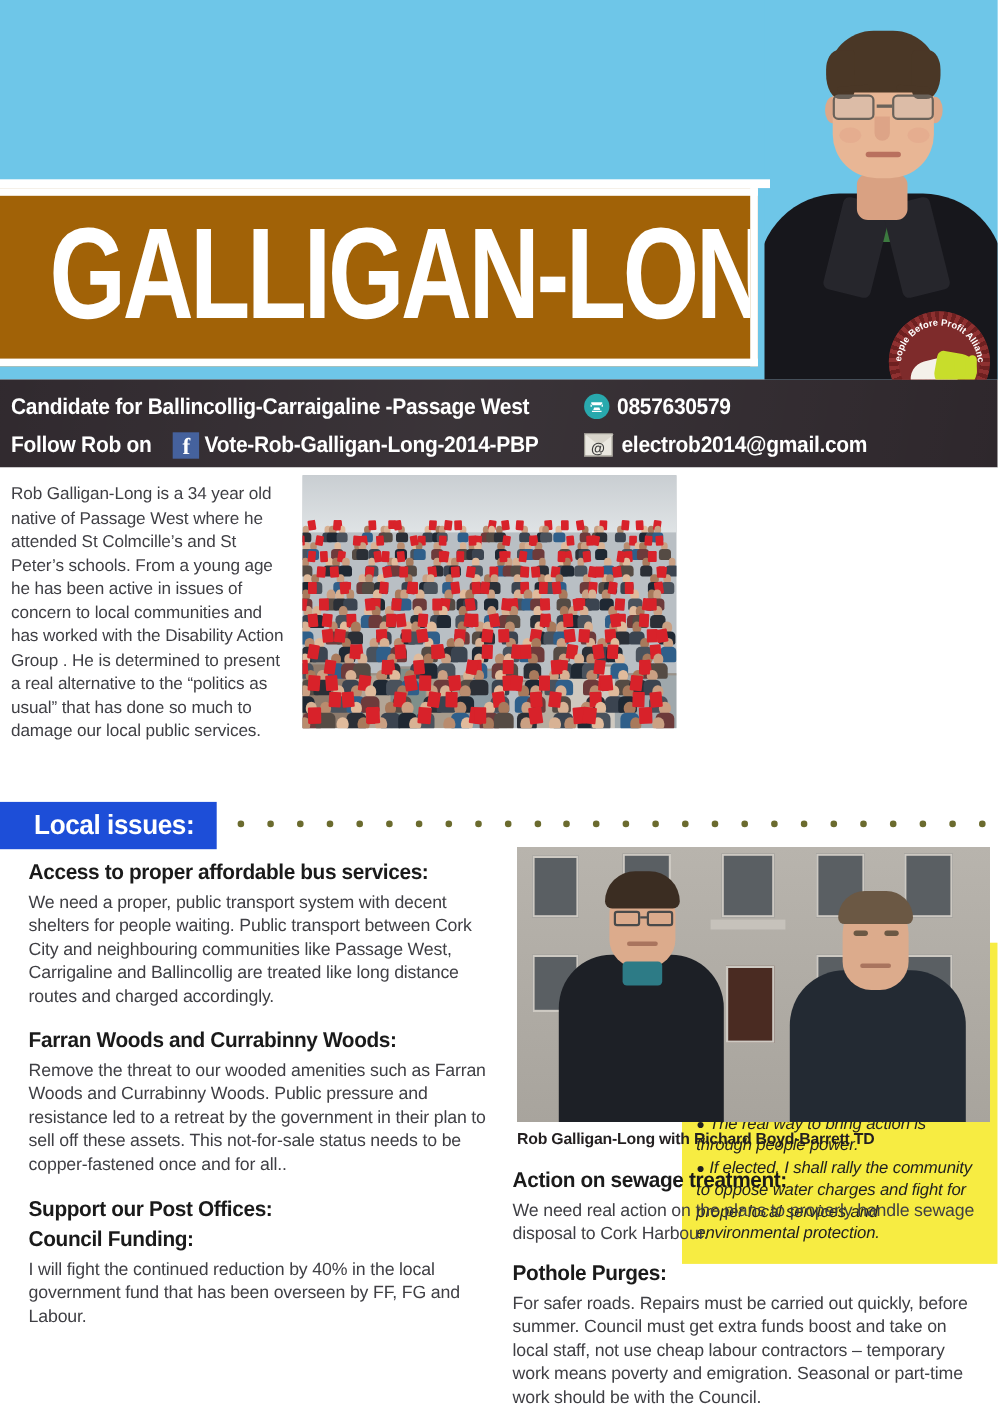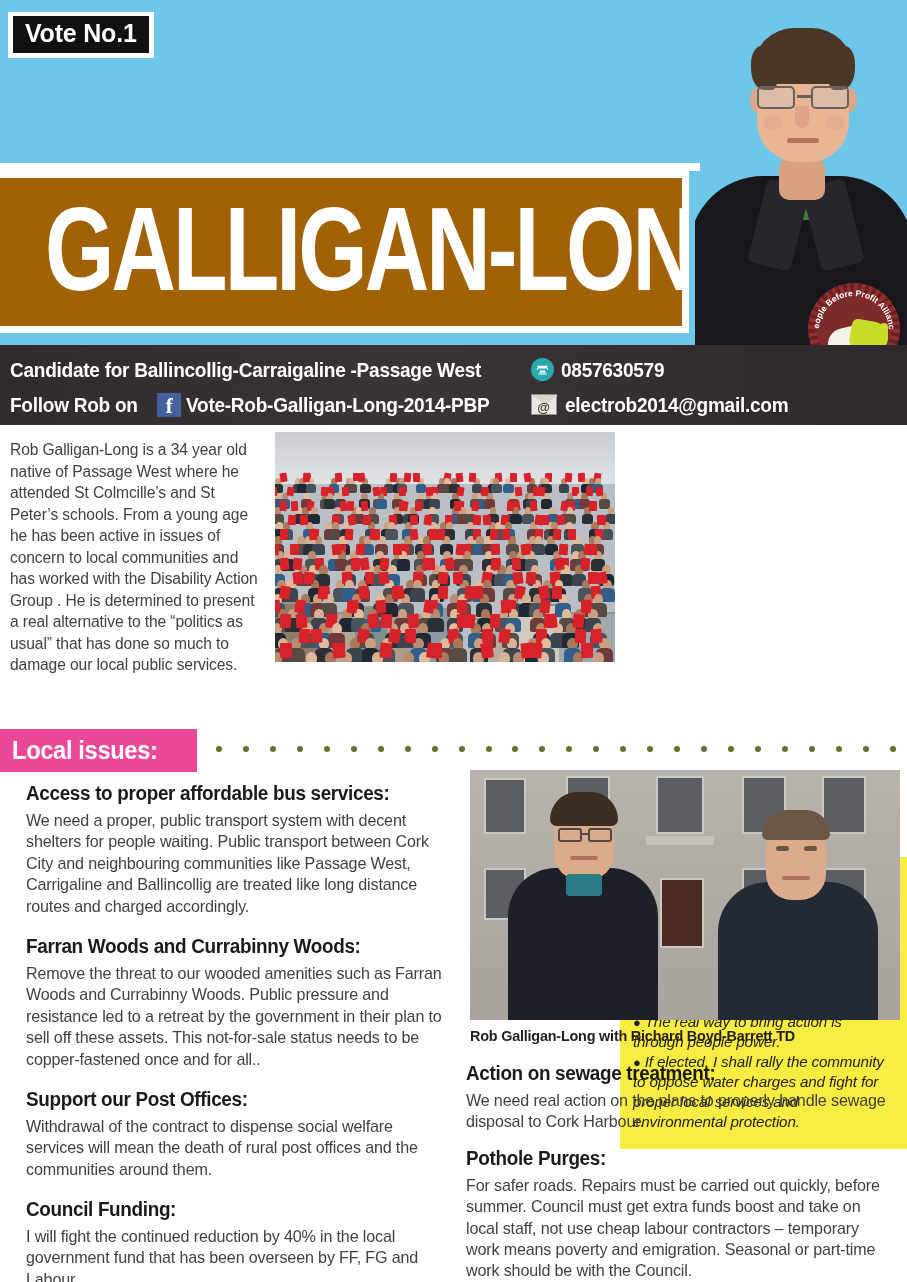--- a/index.html
+++ b/index.html
@@ -306,23 +306,23 @@
     letter-spacing:-.15px;
   }
   .pledge-item .bullet {
     font-style:normal; font-size:13px; margin-right:4px;
   }
 
   
   .issues-banner {
     position:absolute; left:0; top:729px;
     width:197px; height:43px;
-    background:#ec4899;
+    background:#1d4ed8;
     display:flex; align-items:center;
-    padding-left:12px;
+    padding-left:31px;
   }
   .issues-banner span {
     color:#ffffff; font-size:25px; font-weight:bold;
     letter-spacing:-.4px;
     transform:scaleX(.95); transform-origin:left center;
   }
   .dots {
     position:absolute; left:216px; top:745px;
     width:680px; height:8px;
     display:flex; justify-content:space-between; align-items:center;
@@ -416,23 +416,20 @@
             <path id="ringp" d="M 11,48 A 35,35 0 0 1 81,48"></path>
           </defs>
         <text font-size="8.5" font-weight="bold" fill="#ffffff" font-family="Liberation Sans, sans-serif">
           <textPath href="#ringp" startOffset="50%" text-anchor="middle">People Before Profit Alliance</textPath>
         </text>
       </svg>
     </div>
   </div>
 
 
-  <div class="vote-badge">
-    <div class="vote-no1">Vote No.1</div>
-  </div>
 
   <div class="name-banner"></div>
   <div class="name-box">
     <div class="name-text">GALLIGAN-LONG</div>
   </div>
 </div>
 
 <div class="contact-bar">
   <div class="cline">
     <span class="ctext">Candidate for Ballincollig-Carraigaline -Passage West</span>
@@ -1219,21 +1216,20 @@
     <div class="dot"></div>
     <div class="dot"></div>
   </div>
 
 <div class="col-left">
   <div class="issue-h">Access to proper affordable bus services:</div>
   <div class="issue-b">We need a proper, public transport system with decent shelters for people waiting. Public transport between Cork City and neighbouring communities like Passage West, Carrigaline and Ballincollig are treated like long distance routes and charged accordingly.</div>
   <div class="issue-h">Farran Woods and Currabinny Woods:</div>
   <div class="issue-b">Remove the threat to our wooded amenities such as Farran Woods and Currabinny Woods. Public pressure and resistance led to a retreat by the government in their plan to sell off these assets. This not-for-sale status needs to be copper-fastened once and for all..</div>
   <div class="issue-h">Support our Post Offices:</div>
-  <div class="issue-b">Withdrawal of the contract to dispense social welfare services will mean the death of rural post offices and the communities around them.</div>
   <div class="issue-h">Council Funding:</div>
   <div class="issue-b">I will fight the continued reduction by 40% in the local government fund that has been overseen by FF, FG and Labour.</div>
 </div>
 
 <div class="bb-photo">
   <div class="bb-bldg"></div>
   <div class="bb-win" style="left:14px;top:8px;width:42px;height:56px;"></div>
   <div class="bb-win" style="left:96px;top:6px;width:44px;height:58px;"></div>
   <div class="bb-win" style="left:186px;top:6px;width:48px;height:58px;"></div>
   <div class="bb-win" style="left:272px;top:6px;width:44px;height:58px;"></div>

